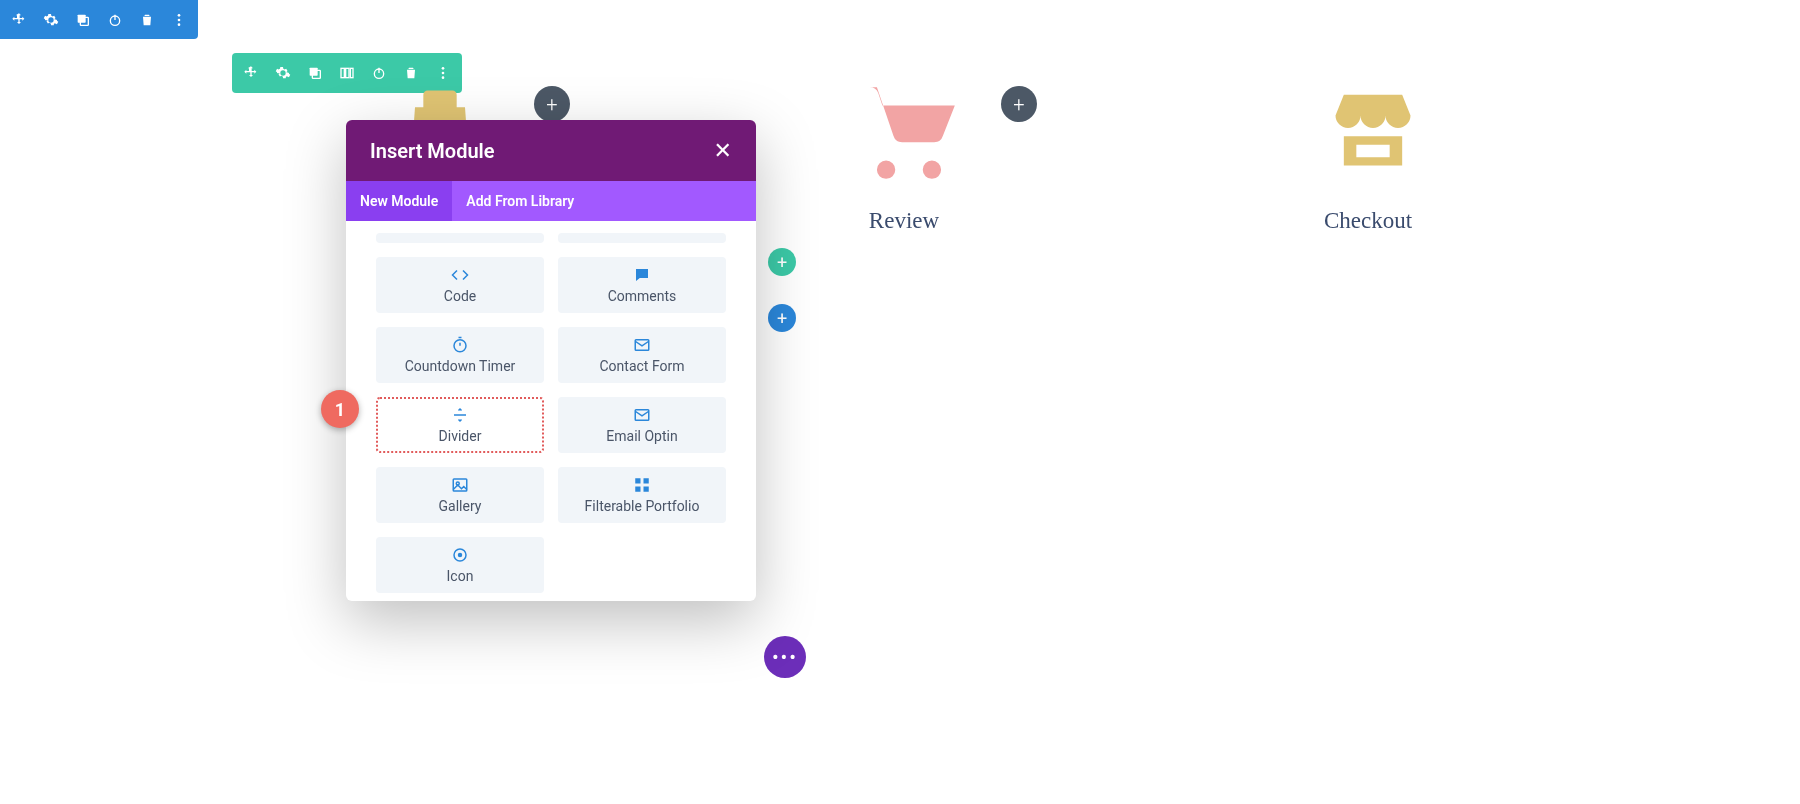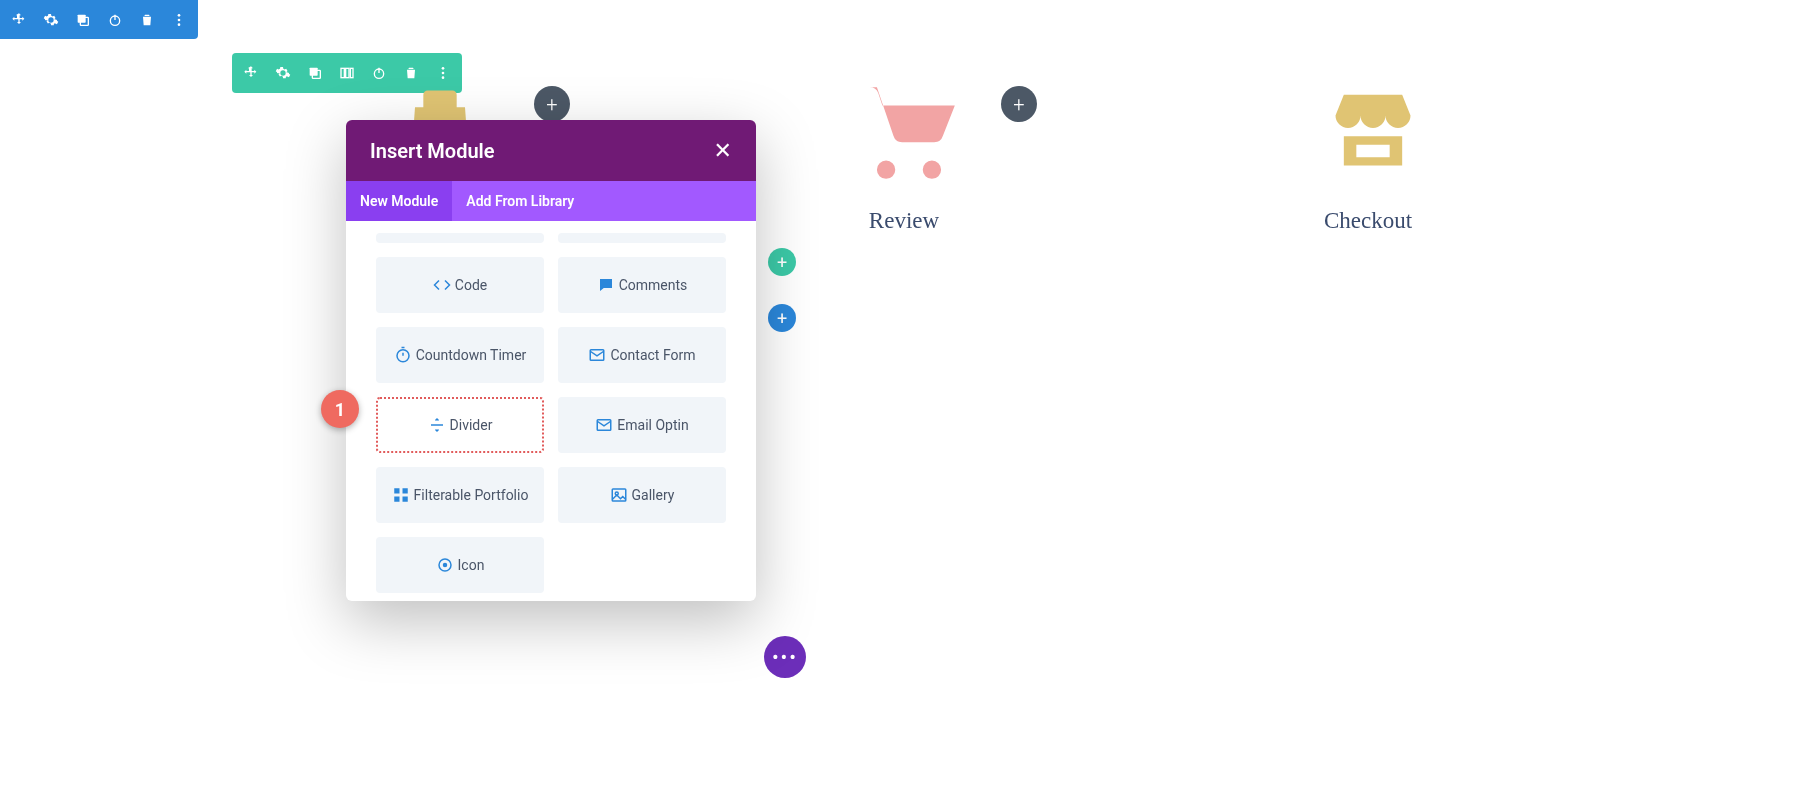--- a/index.html
+++ b/index.html
@@ -156,21 +156,21 @@
   .mod-grid {
     display: grid;
     grid-template-columns: 1fr 1fr;
     gap: 14px;
   }
   .mod-item {
     background: #f1f5f9;
     border-radius: 4px;
     height: 56px;
     display: flex;
-    flex-direction: row;
+    flex-direction: column;
     align-items: center;
     justify-content: center;
     gap: 4px;
     cursor: pointer;
   }
   .mod-item .mi-icon { width: 18px; height: 18px; color: #2b87da; display:flex; align-items:center; justify-content:center; }
   .mod-item .mi-label { font-size: 14px; color: #4a5568; }
   .mod-item.highlight { border: 2px dotted #e15b5b; background: #fff; }
   .mod-row-stub { display: flex; gap: 14px; margin-bottom: 14px; }
   .mod-row-stub .stub { flex:1; background:#f1f5f9; border-radius:4px; height:10px; }
@@ -377,42 +377,42 @@
         <span class="mi-icon">
             <svg viewBox="0 0 24 24" width="18" height="18" fill="none" stroke="currentColor" stroke-width="2">
               <rect x="3" y="5" width="18" height="14" rx="1"></rect>
               <polyline points="3 7 12 13 21 7"></polyline>
             </svg>
           </span>
         <span class="mi-label">Email Optin</span>
       </div>
       <div class="mod-item">
         <span class="mi-icon">
+            <svg viewBox="0 0 24 24" width="18" height="18" fill="none" stroke="currentColor" stroke-width="2">
+              <rect x="3" y="4" width="18" height="16" rx="1"></rect>
+              <circle cx="9" cy="10" r="2"></circle>
+              <polyline points="3 18 9 12 14 17 17 14 21 18"></polyline>
+            </svg>
+          </span>
+        <span class="mi-label">Gallery</span>
+      </div>
+      <div class="mod-item">
+        <span class="mi-icon">
             <svg viewBox="0 0 24 24" width="18" height="18" fill="currentColor">
               <rect x="3" y="3" width="7" height="7"></rect>
               <rect x="14" y="3" width="7" height="7"></rect>
               <rect x="3" y="14" width="7" height="7"></rect>
               <rect x="14" y="14" width="7" height="7"></rect>
             </svg>
           </span>
         <span class="mi-label">Filterable Portfolio</span>
       </div>
       <div class="mod-item">
         <span class="mi-icon">
             <svg viewBox="0 0 24 24" width="18" height="18" fill="none" stroke="currentColor" stroke-width="2">
-              <rect x="3" y="4" width="18" height="16" rx="1"></rect>
-              <circle cx="9" cy="10" r="2"></circle>
-              <polyline points="3 18 9 12 14 17 17 14 21 18"></polyline>
-            </svg>
-          </span>
-        <span class="mi-label">Gallery</span>
-      </div>
-      <div class="mod-item">
-        <span class="mi-icon">
-            <svg viewBox="0 0 24 24" width="18" height="18" fill="none" stroke="currentColor" stroke-width="2">
               <circle cx="12" cy="12" r="8"></circle>
               <circle cx="12" cy="12" r="2" fill="currentColor"></circle>
             </svg>
           </span>
         <span class="mi-label">Icon</span>
       </div>
     </div>
 
   </div>
 </div>

